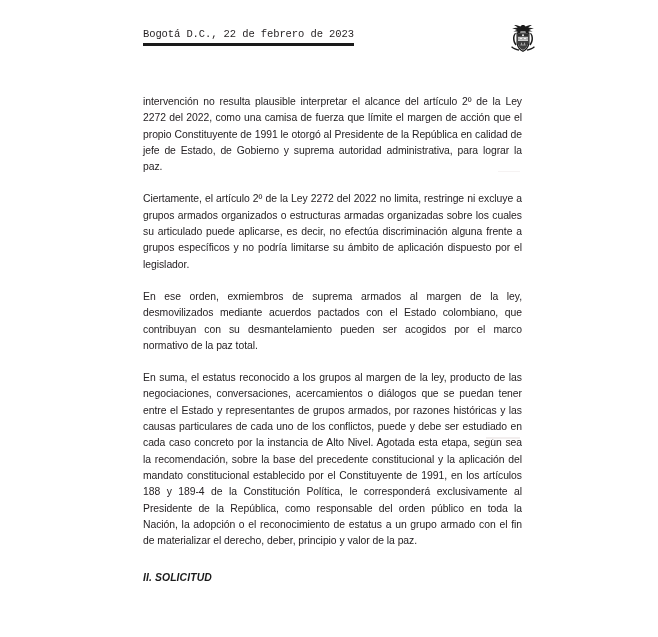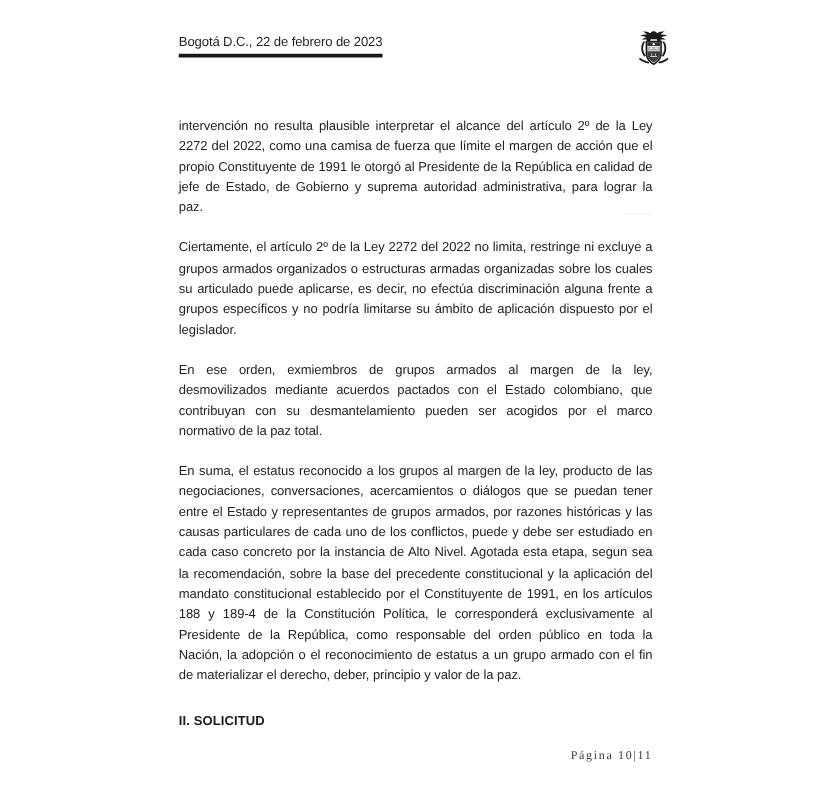--- a/index.html
+++ b/index.html
@@ -29,20 +29,21 @@
     left: 0;
     top: 24px;
     width: 658px;
     height: 40px;
   }
 
   .place-date-wrap {
     position: absolute;
     left: 143px;
     top: 0;
+    font-family: Liberation Mono, monospace;
   }
 
   .place-date {
     display: inline-block;
     font-size: 10.5px;
     line-height: 14px;
     letter-spacing: -0.1px;
     color: #231f20;
     white-space: nowrap;
   }
@@ -83,20 +84,21 @@
 
   .par-gap-lg { margin-bottom: 21px !important; }
 
   h2.section-head {
     margin: 0 0 14px 0;
     font-size: 10.4px;
     line-height: 15px;
     font-weight: bold;
     letter-spacing: 0.1px;
     color: #1b1b1b;
+    font-style: italic;
   }
 
   
   .doc-footer {
     position: absolute;
     left: 0;
     top: 598px;
     width: 658px;
     height: 20px;
   }
@@ -169,28 +171,25 @@
           <path d="M8 48.5c4 3.4 9.2 5.6 14.6 6.4l-.8 2.6c-5.9-.9-11.4-3.4-15.6-7.2l1.8-1.8zM52 48.5l1.8 1.8c-4.2 3.8-9.7 6.3-15.6 7.2l-.8-2.6c5.4-.8 10.6-3 14.6-6.4z"></path>
         </g>
       </svg>
     </div>
   </div>
 
   <div class="content">
 
     <p class="body-par">intervención no resulta plausible interpretar el alcance del artículo 2º de la Ley 2272 del 2022, como una camisa de fuerza que límite el margen de acción que el propio Constituyente de 1991 le otorgó al Presidente de la República en calidad de jefe de Estado, de Gobierno y suprema autoridad administrativa, para lograr la paz.</p>
     <p class="body-par">Ciertamente, el artículo 2º de la Ley 2272 del 2022 no limita, restringe ni excluye a grupos armados organizados o estructuras armadas organizadas sobre los cuales su articulado puede aplicarse, es decir, no efectúa discriminación alguna frente a grupos específicos y no podría limitarse su ámbito de aplicación dispuesto por el legislador.</p>
-    <p class="body-par">En ese orden, exmiembros de grupos armados al margen de la ley, desmovilizados mediante acuerdos pactados con el Estado colombiano, que contribuyan con su desmantelamiento pueden ser acogidos por el marco normativo de la paz total.</p>
+    <p class="body-par">En ese orden, exmiembros de suprema armados al margen de la ley, desmovilizados mediante acuerdos pactados con el Estado colombiano, que contribuyan con su desmantelamiento pueden ser acogidos por el marco normativo de la paz total.</p>
     <p class="body-par par-gap-lg">En suma, el estatus reconocido a los grupos al margen de la ley, producto de las negociaciones, conversaciones, acercamientos o diálogos que se puedan tener entre el Estado y representantes de grupos armados, por razones históricas y las causas particulares de cada uno de los conflictos, puede y debe ser estudiado en cada caso concreto por la instancia de Alto Nivel. Agotada esta etapa, según sea la recomendación, sobre la base del precedente constitucional y la aplicación del mandato constitucional establecido por el Constituyente de 1991, en los artículos 188 y 189-4 de la Constitución Política, le corresponderá exclusivamente al Presidente de la República, como responsable del orden público en toda la Nación, la adopción o el reconocimiento de estatus a un grupo armado con el fin de materializar el derecho, deber, principio y valor de la paz.</p>
 
     <h2 class="section-head">II. SOLICITUD</h2>
 
 
   </div>
 
   <div class="scan-artifact"></div>
   <div class="scan-artifact-2"></div>
 
-  <div class="doc-footer">
-    <span class="page-number">Página 10|11</span>
-  </div>
 
 </div>
 
 </body></html>

